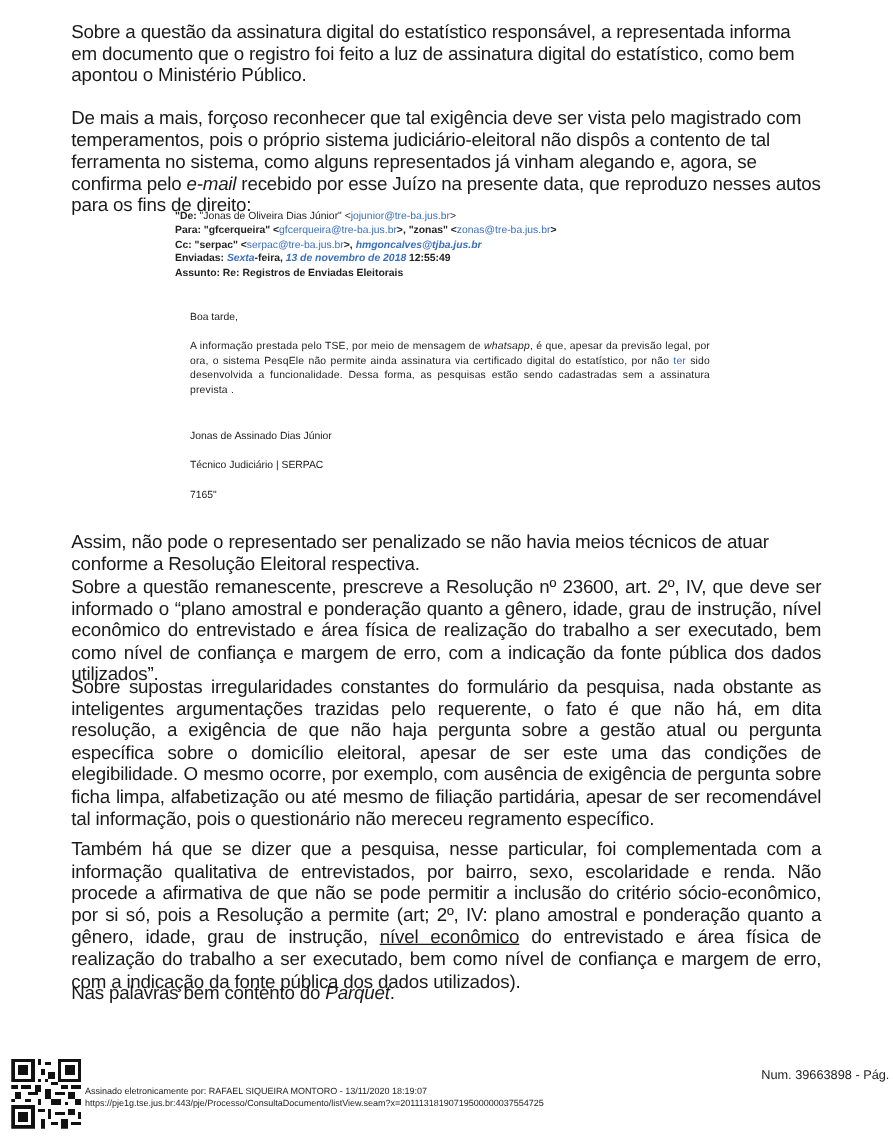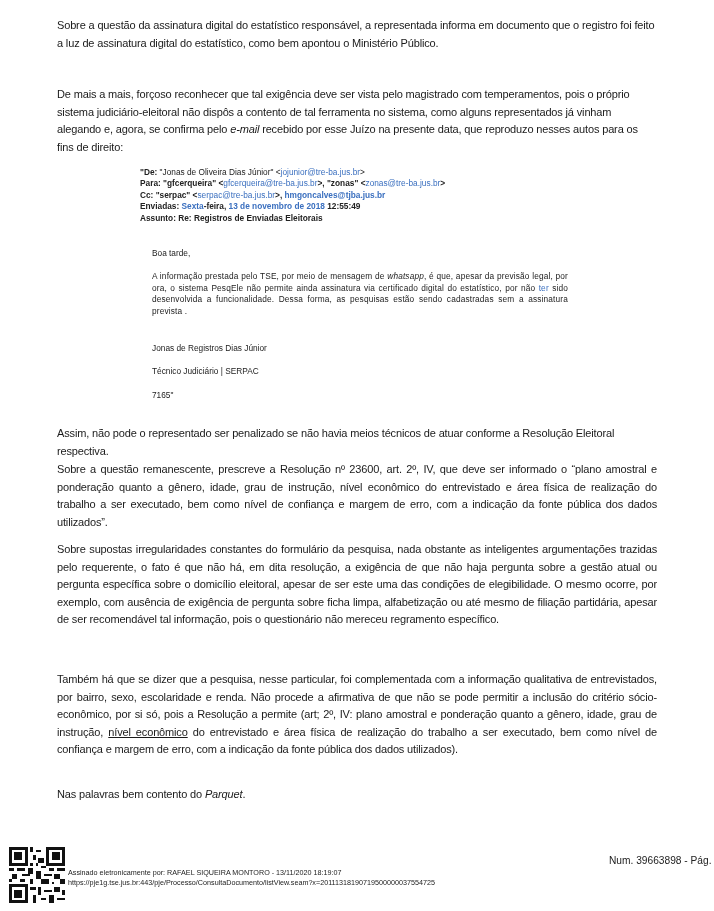--- a/index.html
+++ b/index.html
@@ -2,33 +2,33 @@
 <html><head>
 <meta charset="utf-8">
 <style>
   html, body { margin: 0; padding: 0; background: #ffffff; }
   body {
     width: 714px; height: 911px; position: relative; overflow: hidden;
     font-family: "Liberation Sans", sans-serif; color: #1a1a1a;
   }
   .para {
     position: absolute; left: 57px; width: 600px;
-    font-size: 11px; line-height: 17.6px; margin: 0;
+    font-size: 15px; line-height: 17.6px; margin: 0;
     font-stretch: condensed; letter-spacing: -0.15px;
   }
   .just { text-align: justify; }
   .email {
     position: absolute; left: 140px; width: 440px;
     font-size: 8.3px; line-height: 11.4px; color: #222;
     font-family: "Liberation Sans", sans-serif;
   }
   .email .hdr { font-weight: bold; }
   .email .hdr .plain { font-weight: normal; }
   .link { color: #3a6fbf; font-weight: normal; text-align: center; }
-  .link-b { color: #3a6fbf; font-weight: bold; }
+  .link-b { color: #3a6fbf; font-weight: bold; font-style: italic; }
   .email p { margin: 12px; }
   .body-txt { text-align: justify; letter-spacing: 0.15px; }
   u { text-decoration: underline; }
   .footer {
     position: absolute; left: 0; top: 845px; width: 698px; height: 66px; padding-left: 28px;
   }
   .qr { position: absolute; left: 9px; top: 2px; width: 56px; height: 56px; }
   .sig {
     position: absolute; left: 68px; top: 23px;
     font-size: 7.2px; line-height: 10.3px; color: #222;
@@ -48,21 +48,21 @@
 <div class="email" style="top:167px;">
   <div class="hdr"><span>"De:</span><span class="plain"> "Jonas de Oliveira Dias Júnior" &lt;</span><span class="link">jojunior@tre-ba.jus.br</span><span class="plain">&gt;</span></div>
   <div class="hdr"><span>Para:</span><span> "gfcerqueira" &lt;</span><span class="link">gfcerqueira@tre-ba.jus.br</span><span>&gt;, "zonas" &lt;</span><span class="link">zonas@tre-ba.jus.br</span><span>&gt;</span></div>
   <div class="hdr"><span>Cc:</span><span> "serpac" &lt;</span><span class="link">serpac@tre-ba.jus.br</span><span>&gt;, </span><span class="link-b">hmgoncalves@tjba.jus.br</span></div>
   <div class="hdr"><span>Enviadas:</span><span class="link-b"> Sexta</span><span>-feira,</span><span class="link-b"> 13 de novembro de 2018</span><span> 12:55:49</span></div>
   <div class="hdr"><span>Assunto:</span><span> Re: Registros de Enviadas Eleitorais</span></div>
 
   <p style="margin-top:24px;">Boa tarde,</p>
   <p class="body-txt"><span>A informação prestada pelo TSE, por meio de mensagem de </span><em>whatsapp</em><span>, é que, apesar da previsão legal, por ora, o sistema PesqEle não permite ainda assinatura via certificado digital do estatístico, por não </span><span class="link">ter</span><span> sido desenvolvida a funcionalidade. Dessa forma, as pesquisas estão sendo cadastradas sem a assinatura prevista .</span></p>
 
-  <p style="margin-top:26px;">Jonas de Registros Dias Júnior</p>
+  <p style="margin-top:26px;">Jonas de Assinado Dias Júnior</p>
   <p>Técnico Judiciário | SERPAC</p>
   <p>7165"</p>
 </div>
 
 <p class="para" style="top:425px;"><span>Assim, não pode o representado ser penalizado se não havia meios técnicos de atuar conforme a Resolução Eleitoral respectiva.</span></p>
 
 <p class="para just" style="top:461px;"><span>Sobre a questão remanescente, prescreve a Resolução nº 23600, art. 2º, IV, que deve ser informado o “plano amostral e ponderação quanto a gênero, idade, grau de instrução, nível econômico do entrevistado e área física de realização do trabalho a ser executado, bem como nível de confiança e margem de erro, com a indicação da fonte pública dos dados utilizados”.</span></p>
 
 <p class="para just" style="top:541px;"><span>Sobre supostas irregularidades constantes do formulário da pesquisa, nada obstante as inteligentes argumentações trazidas pelo requerente, o fato é que não há, em dita resolução, a exigência de que não haja pergunta sobre a gestão atual ou pergunta específica sobre o domicílio eleitoral, apesar de ser este uma das condições de elegibilidade. O mesmo ocorre, por exemplo, com ausência de exigência de pergunta sobre ficha limpa, alfabetização ou até mesmo de filiação partidária, apesar de ser recomendável tal informação, pois o questionário não mereceu regramento específico.</span></p>
 

